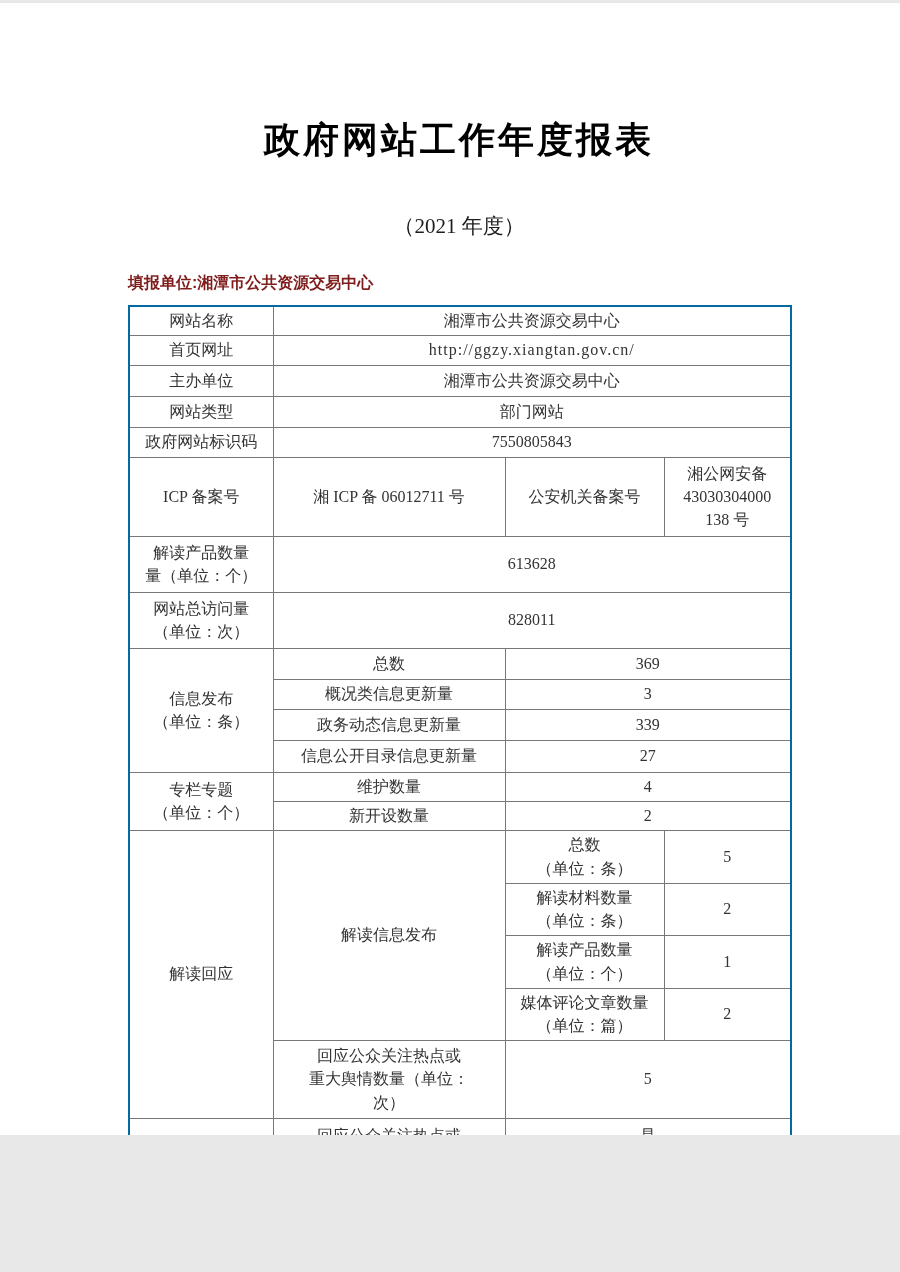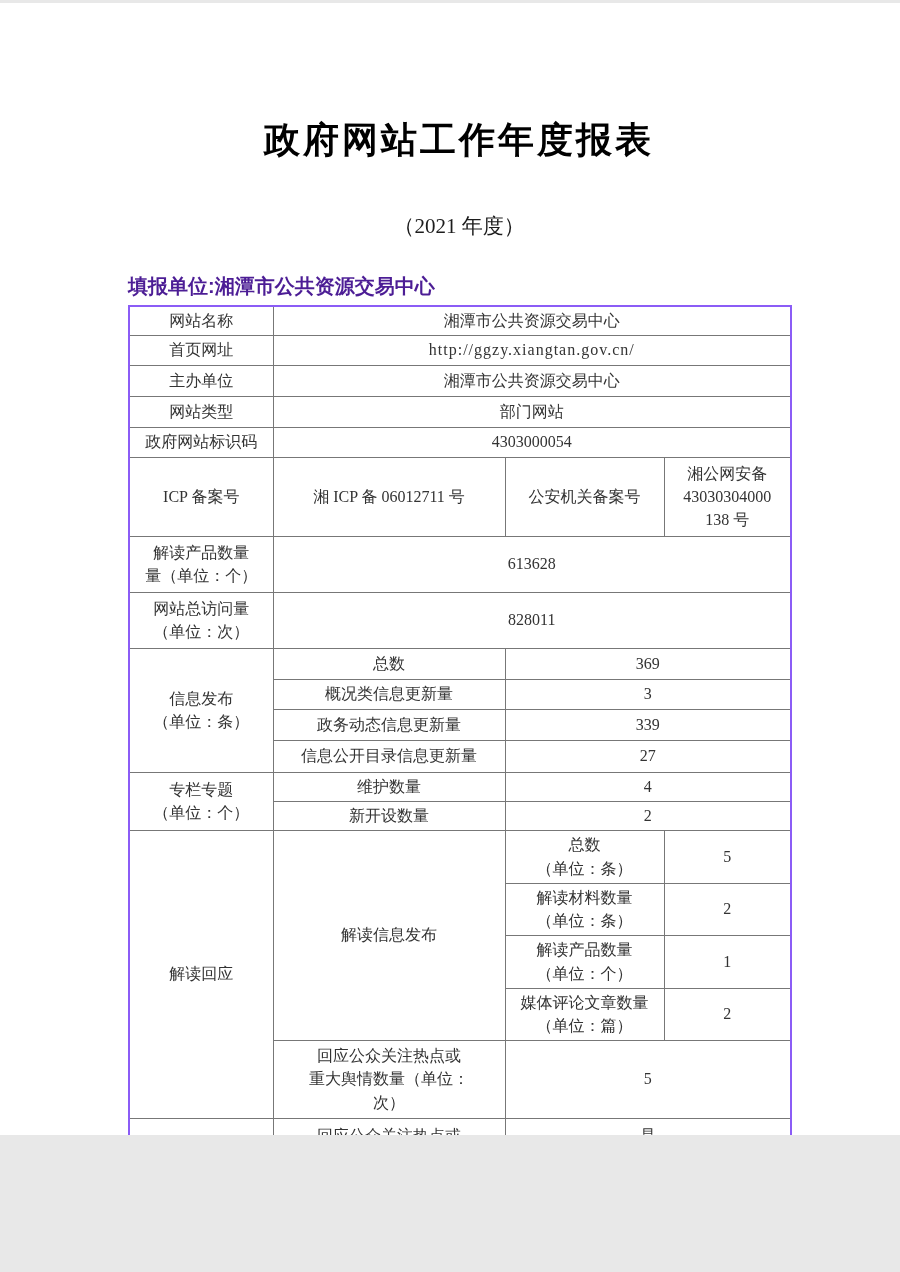--- a/index.html
+++ b/index.html
@@ -38,43 +38,43 @@
     text-align: center;
     font-size: 21px;
     color: #1c1c1c;
   }
   .filing-unit {
     position: absolute;
     left: 128px;
     top: 270px;
     font-family: "Liberation Sans", "DejaVu Sans", sans-serif;
     font-weight: 700;
-    font-size: 20px;
-    color: #4c1d95;
+    font-size: 16px;
+    color: #7f1d1d;
   }
   table.report-table {
     position: absolute;
     left: 128px;
     top: 302px;
     width: 662px;
     border-collapse: collapse;
     table-layout: fixed;
     font-size: 16px;
     color: #333333;
   }
   table.report-table td {
     border: 1px solid #777777;
     text-align: center;
     vertical-align: middle;
     padding: 1px 4px;
     line-height: 1.45;
     overflow: hidden;
   }
   table.report-table {
-    border: 2px solid #8b5cf6;
+    border: 2px solid #0369a1;
   }
   td.pre { white-space: pre-line; line-height: 26px; }
   td.url { letter-spacing: 1px; }
   td.wrapnum { word-break: break-all; }
   .page-number {
     position: absolute;
     left: 128px;
     width: 662px;
     top: 1182px;
     text-align: center;
@@ -112,21 +112,21 @@
       <tr style="height:31px">
         <td>主办单位</td>
         <td colspan="3">湘潭市公共资源交易中心</td>
       </tr>
       <tr style="height:31px">
         <td>网站类型</td>
         <td colspan="3">部门网站</td>
       </tr>
       <tr style="height:30px">
         <td>政府网站标识码</td>
-        <td colspan="3">4303000054</td>
+        <td colspan="3">7550805843</td>
       </tr>
       <tr style="height:79px">
         <td>ICP 备案号</td>
         <td>湘 ICP 备 06012711 号</td>
         <td>公安机关备案号</td>
         <td class="pre wrapnum">湘公网安备
 43030304000
 138 号</td>
       </tr>
       <tr style="height:56px">

